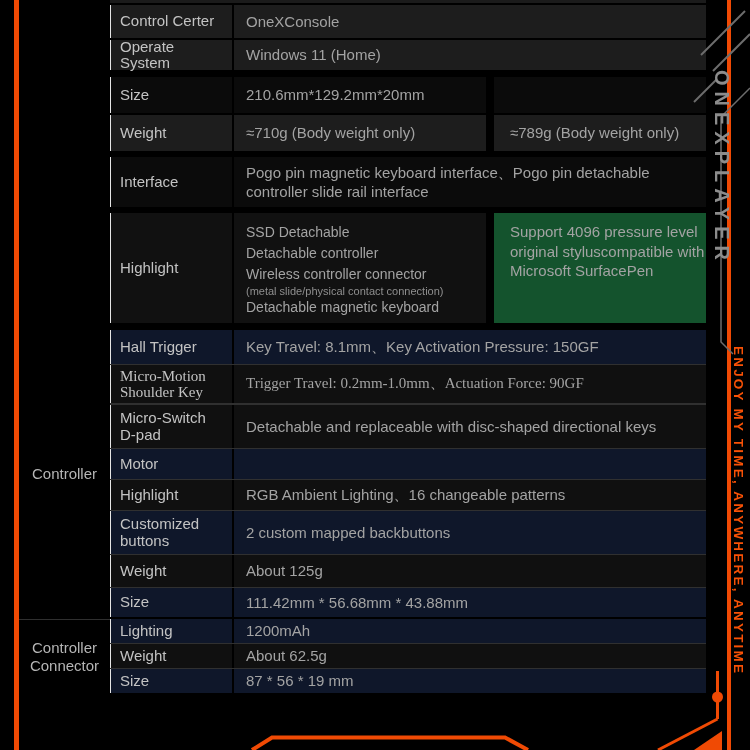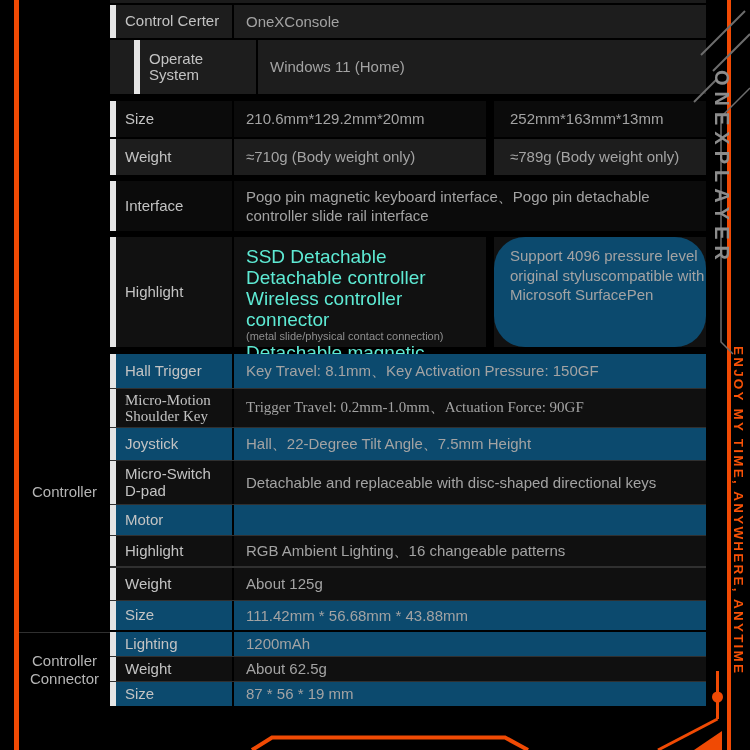--- a/index.html
+++ b/index.html
@@ -19,43 +19,43 @@
   .gap6{height:6px;background:#000;margin-left:91px;width:596px;}
   .gap2{height:2px;background:#000;}
 
   .section{display:flex;}
   .cat{width:91px;flex:0 0 91px;display:flex;align-items:center;justify-content:center;
        text-align:center;color:#b5b5b5;font-size:15px;line-height:1.15;white-space:pre-line;}
   .cat.bordered{border-top:1px solid #2f2f2f;}
   .rows{width:596px;flex:0 0 596px;}
 
   .row{display:flex;}
-  .nm{width:124px;flex:0 0 124px;box-sizing:border-box;border-left:6px solid #e5e5e5;
+  .nm{width:124px;flex:0 0 124px;box-sizing:border-box;border-left:1px solid #e5e5e5;
       border-right:2px solid #000;display:flex;align-items:center;
       padding-left:9px;color:#c3c3c3;font-size:15px;line-height:1.1;white-space:pre-line;}
   .val{flex:1 1 auto;display:flex;align-items:center;padding-left:12px;padding-right:14px;
       color:#a3a3a3;font-size:15px;line-height:1.3;}
   .val.c1{flex:0 0 240px;width:240px;padding-right:0;}
   .vgap{flex:0 0 8px;width:8px;background:#000;}
   .val.c2{flex:0 0 196px;width:196px;padding-left:16px;padding-right:0;}
 
   .bgA{background:#1d1d1d;}
   .bgD{background:#0b0b0b;}
   .bgM{background:#101010;}
-  .bgL{background:#0c4a6e;}
+  .bgL{background:#0f172a;}
   .bgH{background:#111111;}
-  .bgH2{background:#0c4a6e;border-radius:31px;}
-
-  .h33{height:33px;} .h42{height:54px;padding-left:24px;} .h36{height:36px;} .h50{height:50px;}
+  .bgH2{background:#14532d;}
+
+  .h33{height:33px;} .h42{height:30px;} .h36{height:36px;} .h50{height:50px;}
   .h110{height:110px;} .h34{height:34px;} .h38{height:38px;font-family:Liberation Serif, serif;} .h32{height:32px;}
   .h43{height:43px;} .h30{height:30px;} .h29{height:29px;} .h24{height:24px;}
 
   .top-align{align-items:flex-start;padding-top:9px;}
   .hl-lines{display:flex;flex-direction:column;}
-  .hl-line{color:#5eead4;font-size:19px;line-height:21px;}
+  .hl-line{color:#a3a3a3;font-size:14px;line-height:21px;}
   .hl-line.small{font-size:11px;line-height:12px;color:#8f8f8f;}
 
   
   .right-line{position:absolute;left:727px;top:0;width:4px;height:750px;background:#f04a04;z-index:2;}
   .brand-vert{position:absolute;left:710px;top:70px;z-index:4;
     writing-mode:vertical-rl;text-orientation:mixed;
     color:#8c8c8c;font-size:20px;font-weight:bold;letter-spacing:6px;white-space:nowrap;}
   .tagline-vert{position:absolute;left:731px;top:346px;z-index:4;
     writing-mode:vertical-rl;text-orientation:mixed;
     color:#f85106;font-size:13.5px;font-weight:bold;letter-spacing:2.2px;white-space:nowrap;}
@@ -87,21 +87,20 @@
   </div>
   <div class="gap7"></div>
 
   <div class="section">
     <div class="cat"></div>
     <div class="rows">
       <div class="row h36 bgD">
         <div class="nm">Size</div>
         <div class="val c1 bgD">210.6mm*129.2mm*20mm</div>
         <div class="vgap"></div>
-        <div class="val c2 bgD">252mm*163mm*13mm</div>
       </div>
       <div class="sep2"></div>
       <div class="row h36 bgA">
         <div class="nm">Weight</div>
         <div class="val c1 bgA">≈710g (Body weight only)</div>
         <div class="vgap"></div>
         <div class="val c2 bgA">≈789g (Body weight only)</div>
       </div>
       <div class="gap6"></div>
       <div class="row h50 bgD">
@@ -134,40 +133,41 @@
         <div class="nm">Hall Trigger</div>
         <div class="val bgL">Key Travel: 8.1mm、Key Activation Pressure: 150GF</div>
       </div>
       <div class="sep1d"></div>
       <div class="row h38 bgM">
         <div class="nm">Micro-Motion
 Shoulder Key</div>
         <div class="val bgM">Trigger Travel: 0.2mm-1.0mm、Actuation Force: 90GF</div>
       </div>
       <div class="sep1d"></div>
-      <div class="row h32 bgL">
-        <div class="nm">Joystick</div>
-        <div class="val bgL">Hall、22-Degree Tilt Angle、7.5mm Height</div>
-      </div>
       <div class="sep1d"></div>
       <div class="row h43 bgM">
         <div class="nm">Micro-Switch
 D-pad</div>
         <div class="val bgM">Detachable and replaceable with disc-shaped directional keys</div>
       </div>
       <div class="sep1d"></div>
       <div class="row h30 bgL">
         <div class="nm">Motor</div>
       </div>
       <div class="sep1d"></div>
       <div class="row h30 bgM">
         <div class="nm">Highlight</div>
         <div class="val bgM">RGB Ambient Lighting、16 changeable patterns</div>
       </div>
       <div class="sep1d"></div>
+      <div class="row h43 bgL">
+        <div class="nm">Customized
+buttons</div>
+        <div class="val bgL">2 custom mapped backbuttons</div>
+      </div>
       <div class="sep1d"></div>
       <div class="row h32 bgM">
         <div class="nm">Weight</div>
         <div class="val bgM">About 125g</div>
       </div>
       <div class="sep1d"></div>
       <div class="row h29 bgL">
         <div class="nm">Size</div>
         <div class="val bgL">111.42mm * 56.68mm * 43.88mm</div>
       </div>

